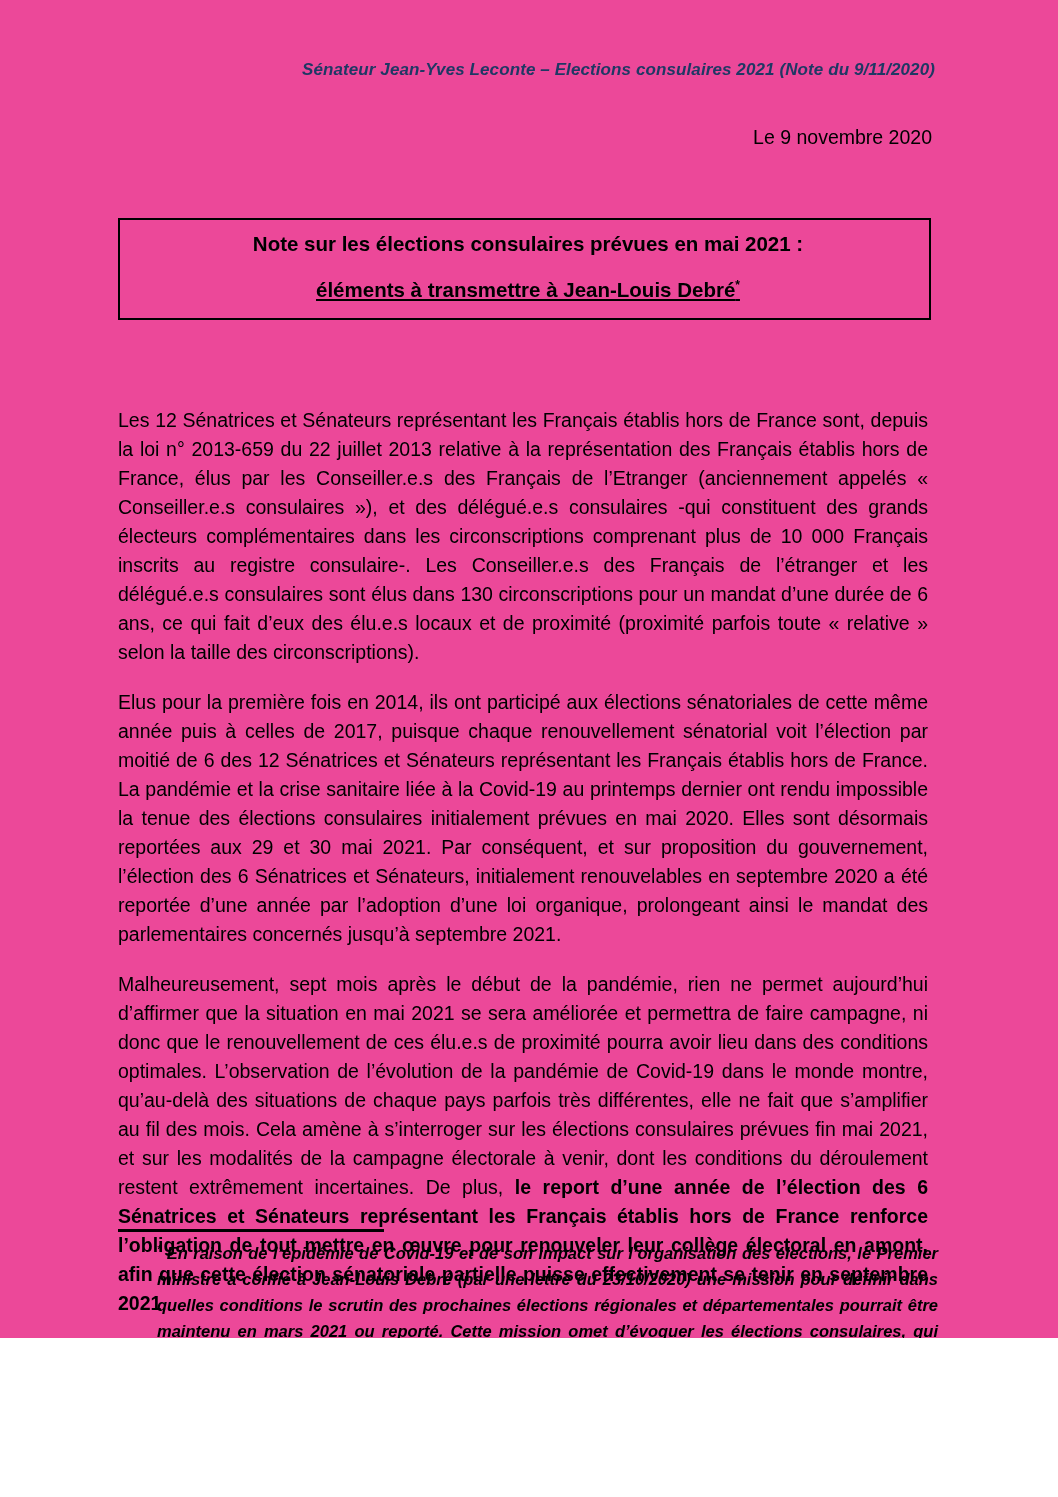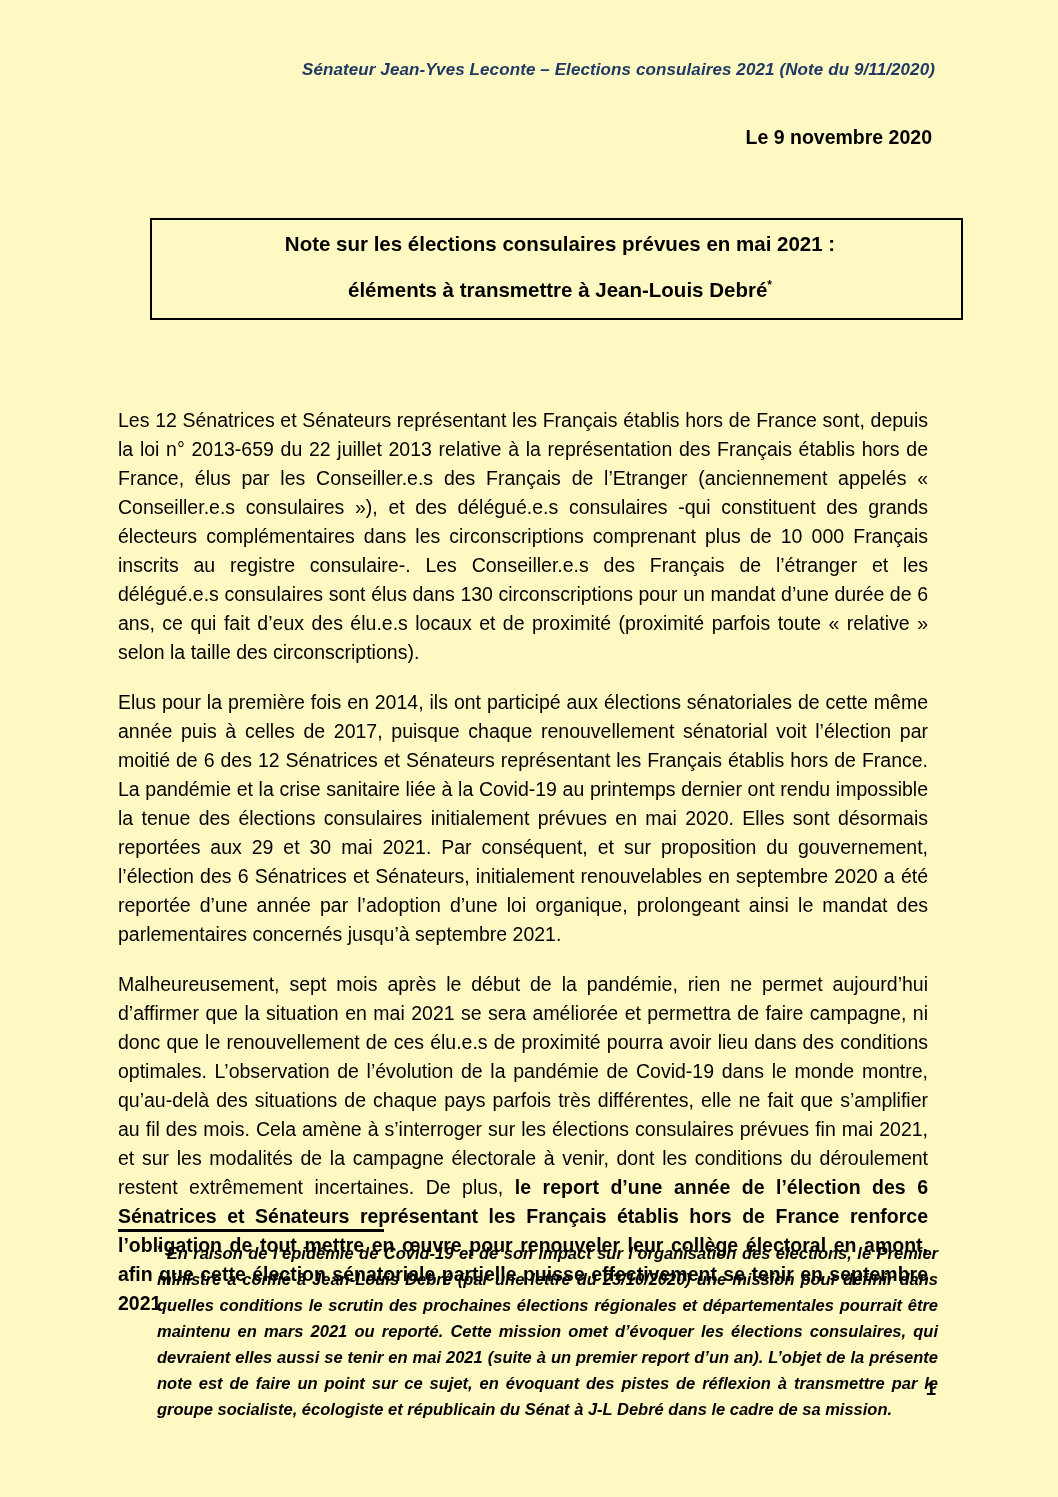--- a/index.html
+++ b/index.html
@@ -4,22 +4,22 @@
 <title>Note élections consulaires 2021</title>
 <style>
   html, body {
     margin: 0;
     padding: 0;
     background: #ffffff;
   }
   .page {
     position: relative;
     width: 1058px;
-    height: 1497px;
-    background: #fef9c3;
+    height: 1338px;
+    background: #ec4899;
     font-family: "Liberation Sans", sans-serif;
     color: #000000;
     overflow: hidden;
   }
   .doc-header {
     position: absolute;
     top: 60px;
     left: 118px;
     width: 817px;
     text-align: right;
@@ -29,40 +29,39 @@
     color: #1f3864;
     letter-spacing: 0.1px;
   }
   .date-line {
     position: absolute;
     top: 126px;
     left: 118px;
     width: 814px;
     text-align: right;
     font-size: 19.5px;
-    font-weight: bold;
   }
   .title-box {
     position: absolute;
     top: 218px;
     left: 118px;
     width: 813px;
     border: 2px solid #000000;
     padding: 12px 3px 16px 10px;
     text-align: center;
     box-sizing: border-box;
-    margin-left: 32px;
   }
   .title-line {
     font-size: 20.5px;
     font-weight: bold;
     line-height: 24px;
   }
   .title-line + .title-line {
     margin-top: 22px;
+    text-decoration: underline;
   }
   sup.fn-ref {
     font-size: 12px;
     font-weight: bold;
     vertical-align: super;
     line-height: 0;
   }
   .body-text {
     position: absolute;
     top: 406px;

